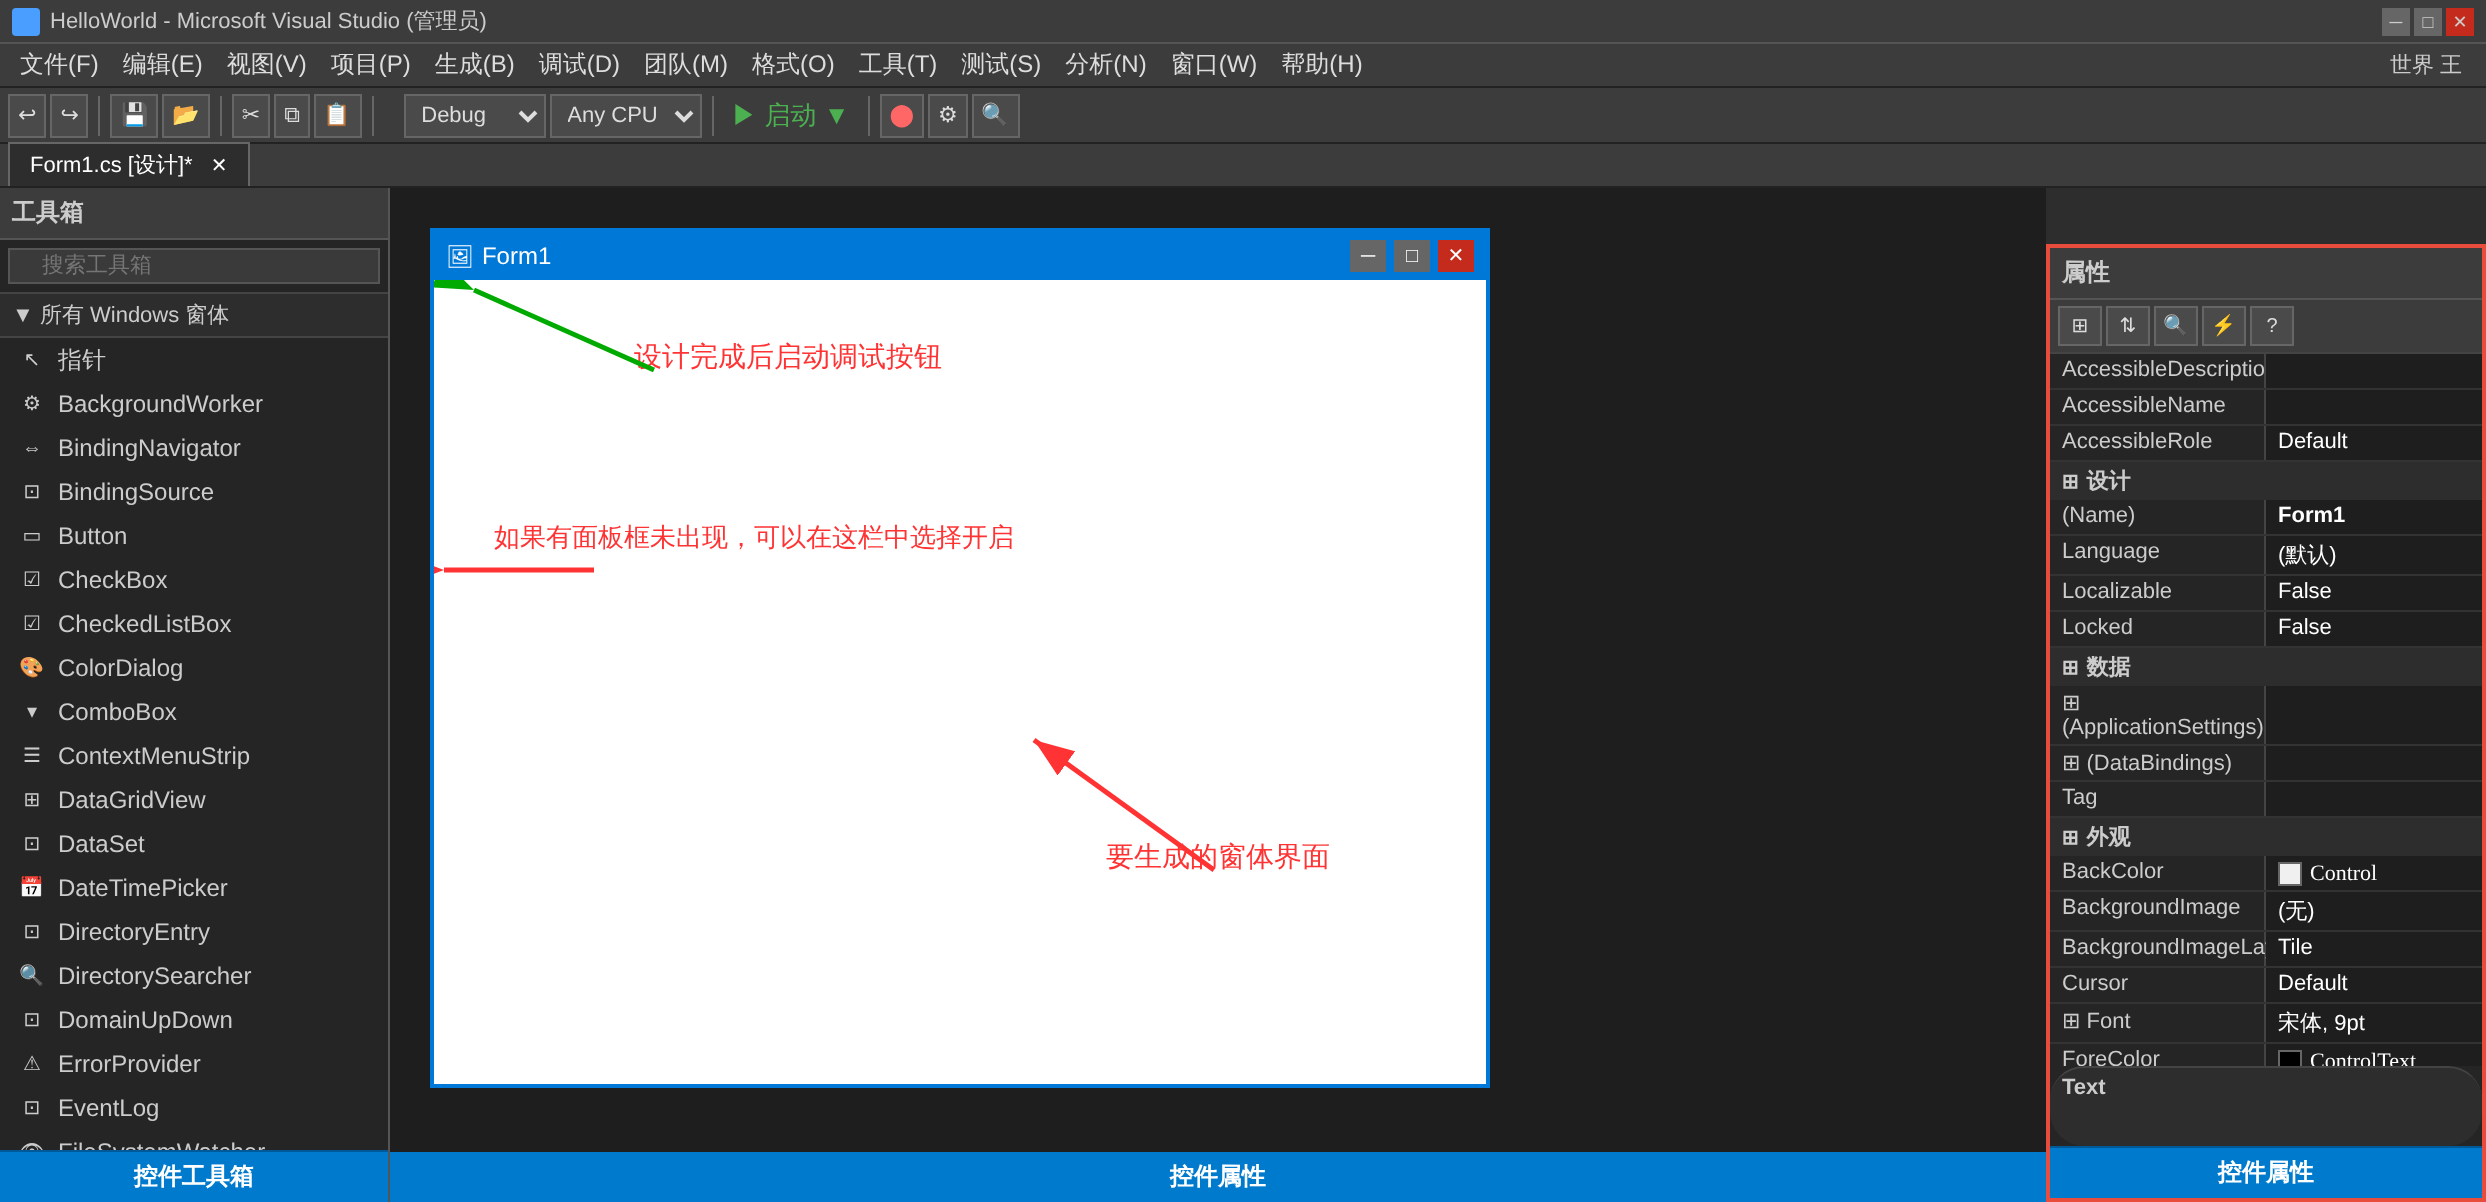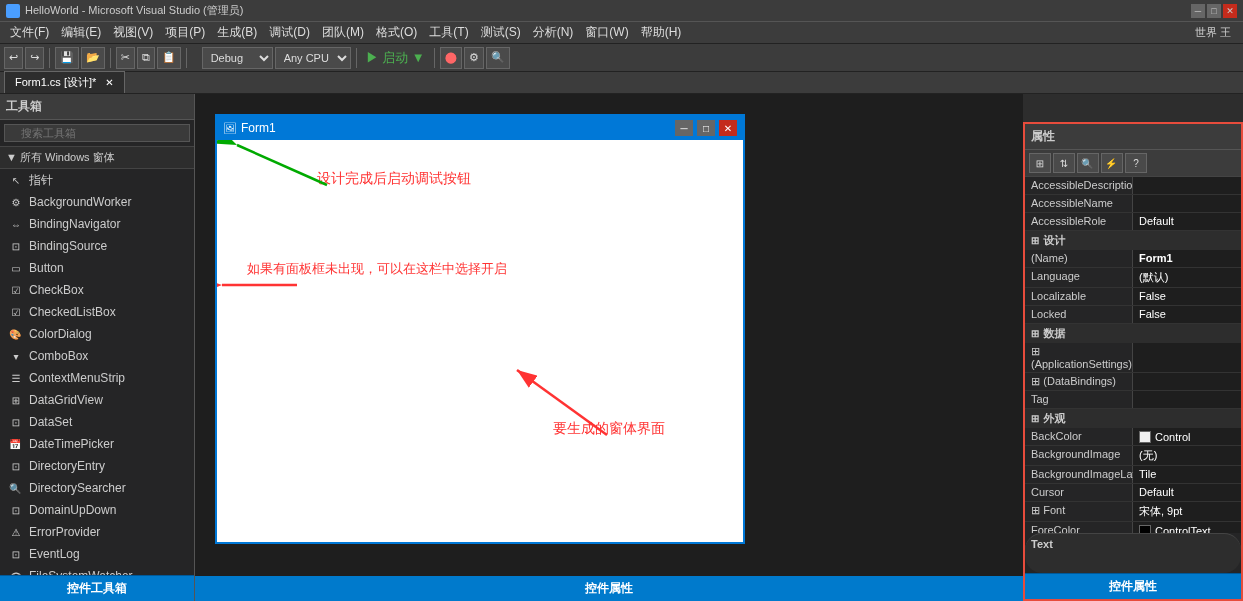--- a/index.html
+++ b/index.html
@@ -322,21 +322,21 @@
       background: #252526;
     }
     .prop-value {
       width: 50%;
       padding: 2px 6px;
       color: #fff;
       background: #1e1e1e;
     }
     .prop-value.bold { font-weight: bold; color: #fff; }
     .prop-value.color-swatch {
-      display: flex; align-items: center; gap: 4px;
+      display: flex; align-items: center; gap: 4px; font-family: Liberation Serif, serif;
     }
     .swatch { width: 12px; height: 12px; border: 1px solid #666; flex-shrink: 0; }
     #props-description {
       background: #2d2d2d;
       padding: 4px 6px;
       font-size: 11px;
       color: #ccc;
       border-top: 1px solid #444;
       min-height: 40px;
       border-radius: 17px;

